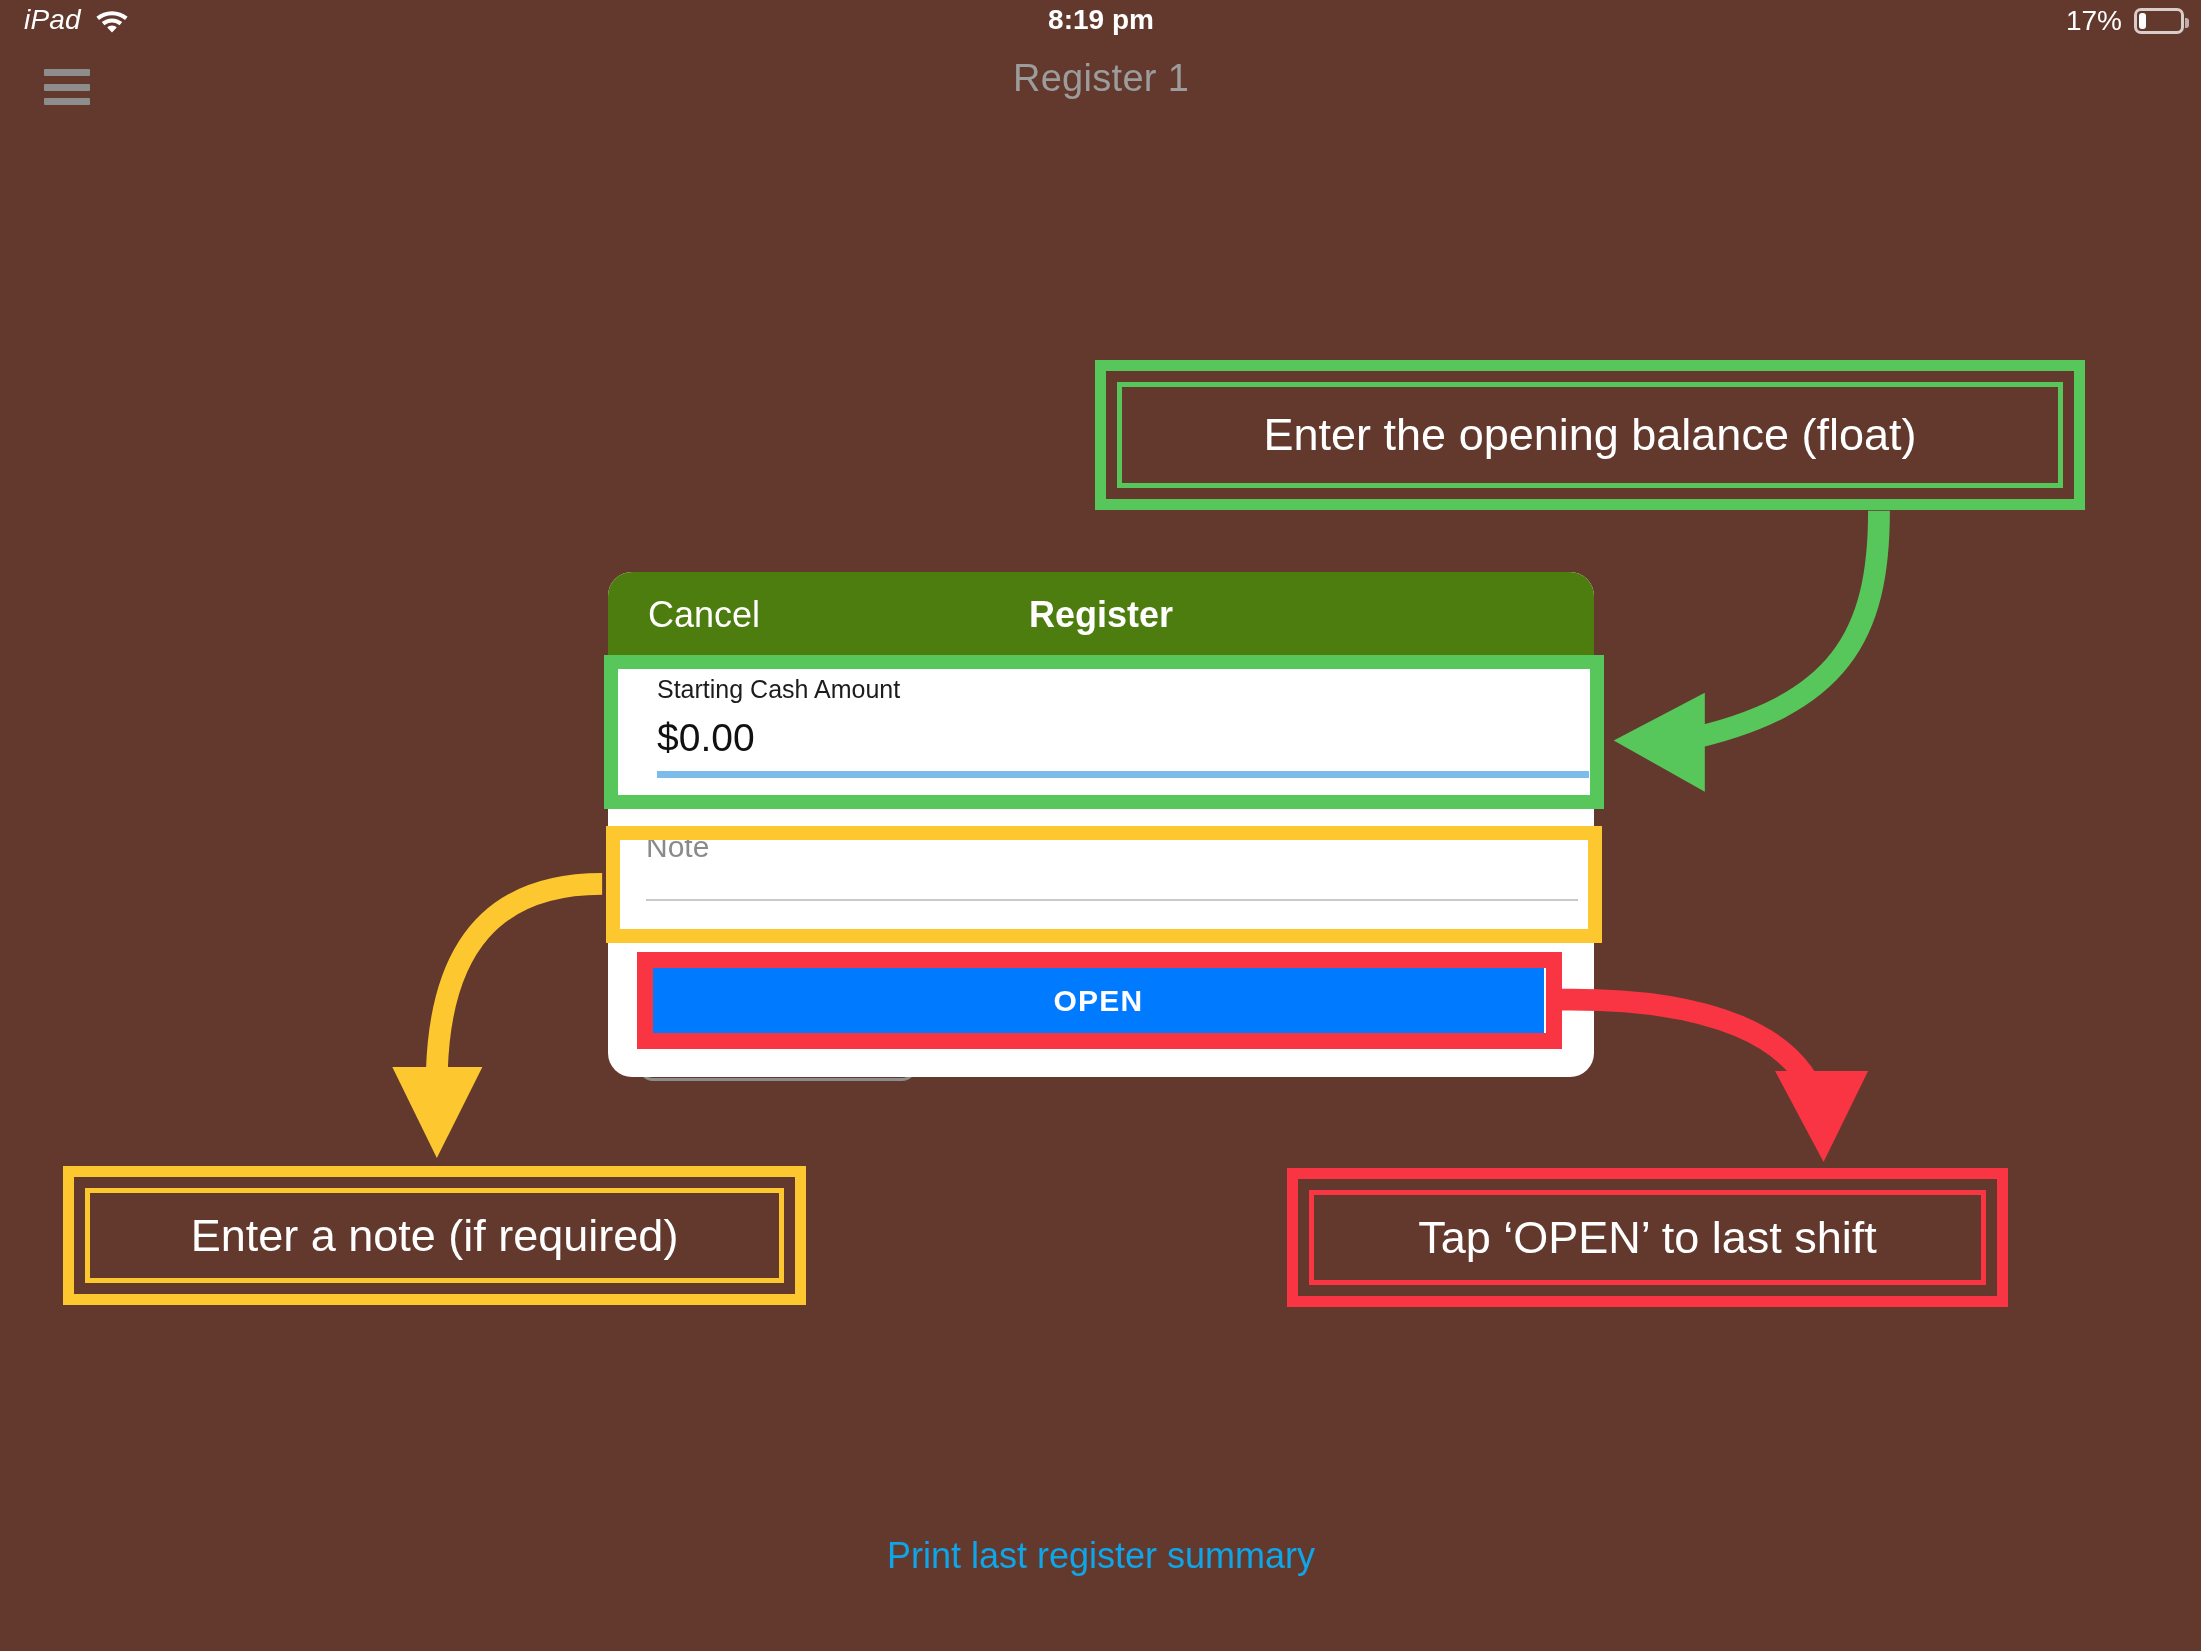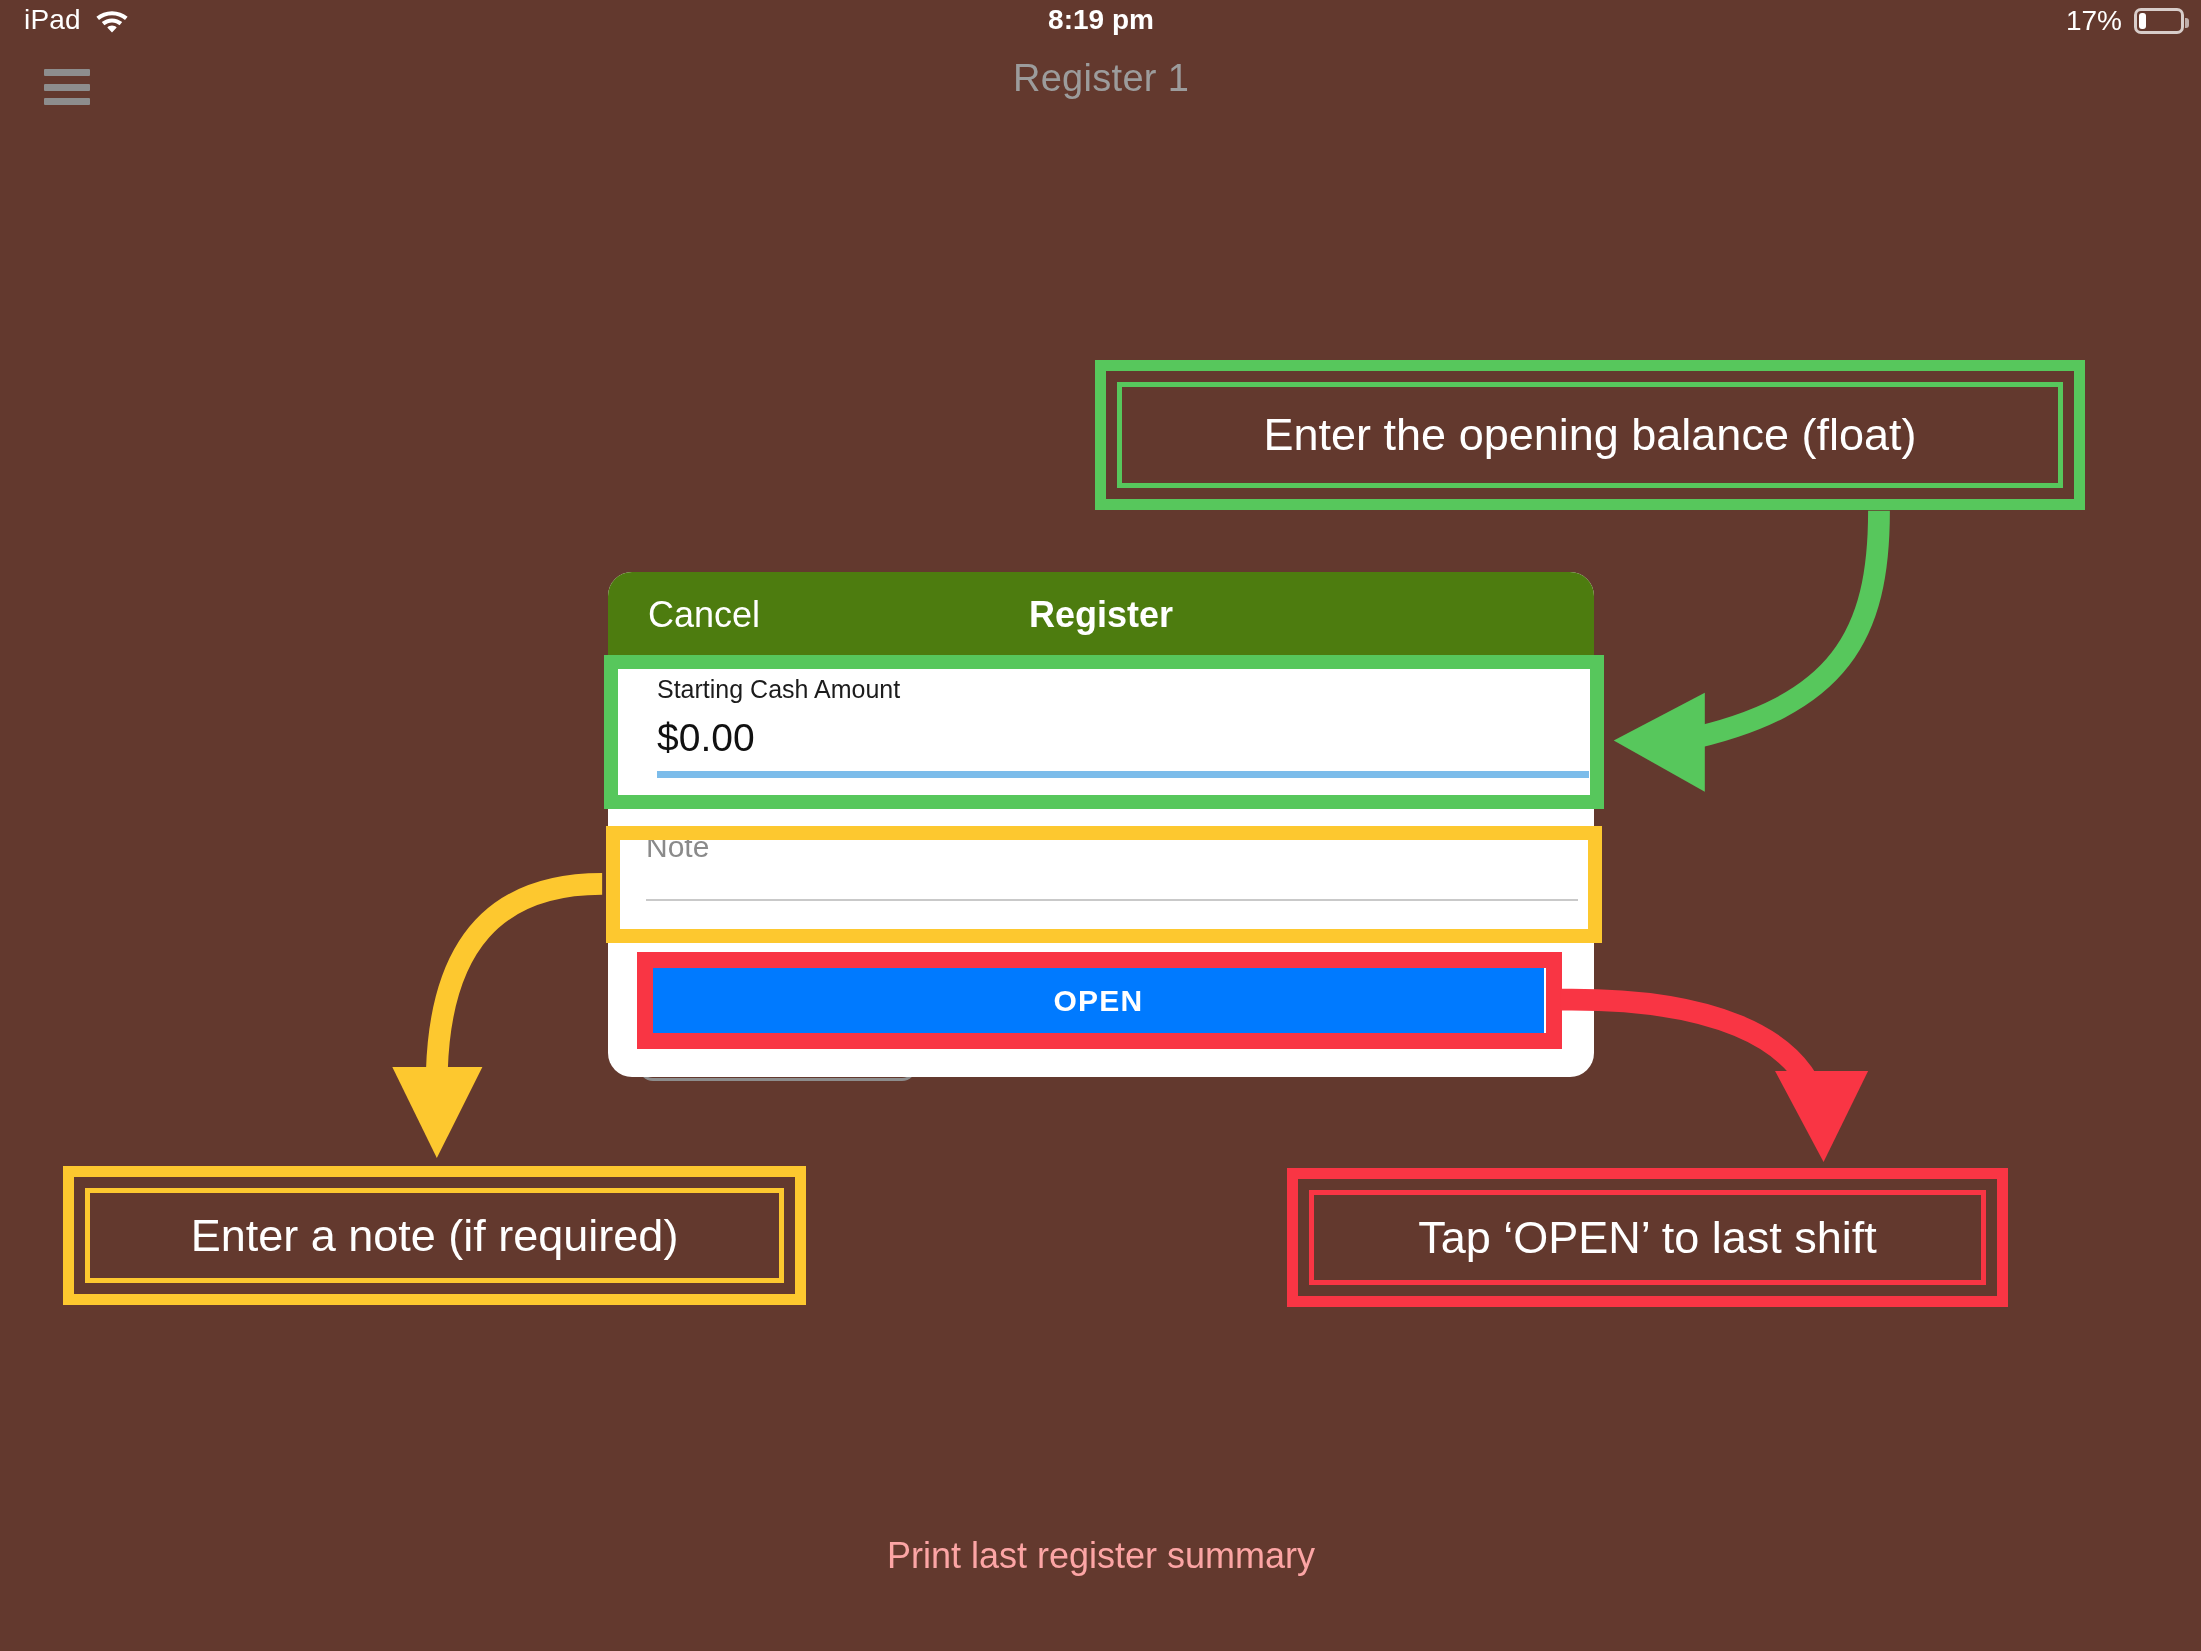--- a/index.html
+++ b/index.html
@@ -22,20 +22,21 @@
     top: 0; left: 0;
     width: 2202px;
     height: 44px;
   }
   .sb-left {
     position: absolute;
     left: 24px; top: 4px;
     display: flex;
     align-items: center;
     gap: 14px;
+    font-style: italic;
   }
   .sb-device {
     color: #ffffff;
     font-size: 28px;
     letter-spacing: 0.2px;
   }
   .wifi-icon { display: block; }
   .sb-time {
     position: absolute;
     left: 0; right: 0; top: 4px;
@@ -108,21 +109,21 @@
     position: absolute;
     left: 639px; top: 921px;
     width: 277px; height: 160px;
     border: 3px solid #8d8d8d;
     border-radius: 14px;
   }
   .print-summary {
     position: absolute;
     left: 0; right: 0; top: 1535px;
     text-align: center;
-    color: #fca5a5;
+    color: #0ea5e9;
     font-size: 36px;
   }
 
   
   .modal {
     position: absolute;
     left: 608px; top: 572px;
     width: 986px; height: 505px;
     background: #ffffff;
     border-radius: 24px;

